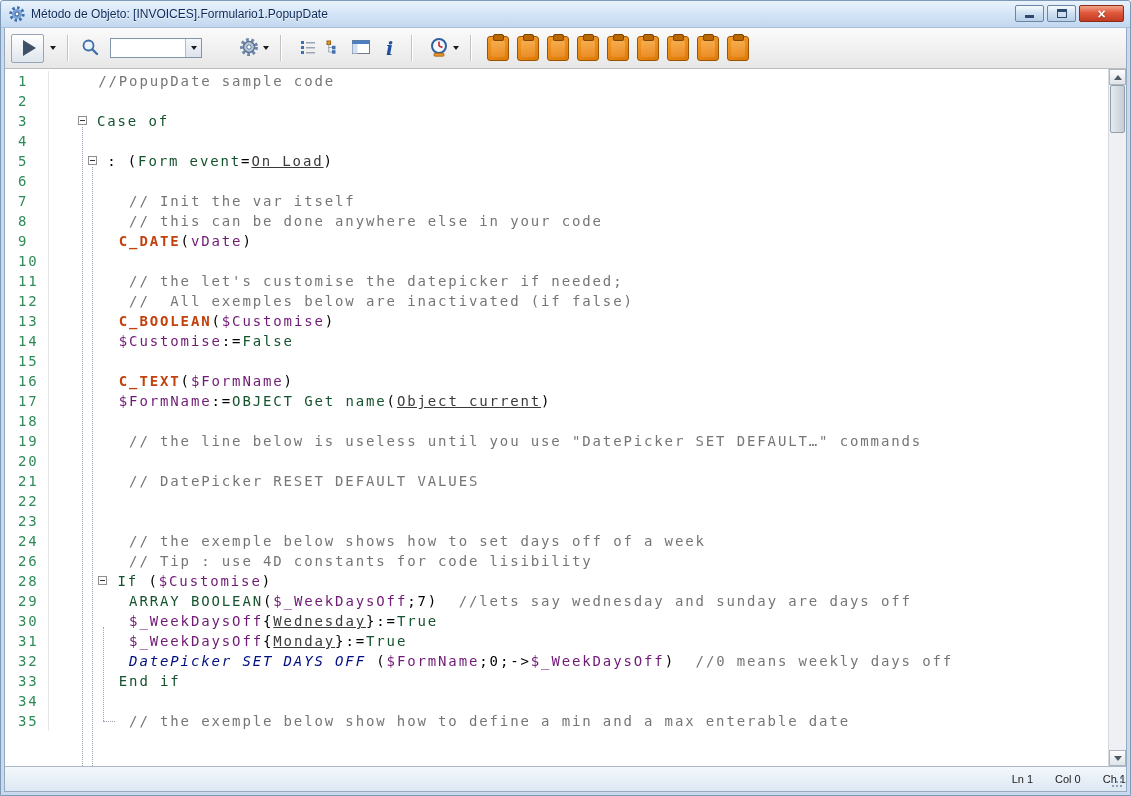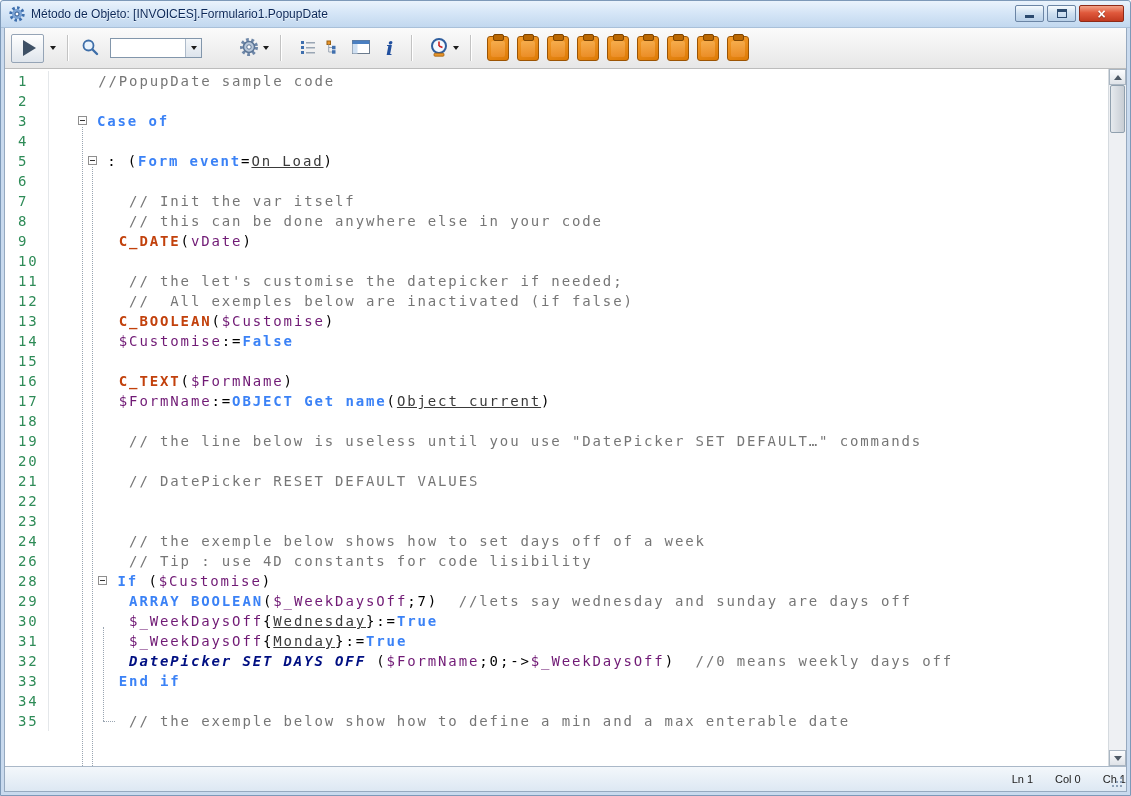--- a/index.html
+++ b/index.html
@@ -54,25 +54,25 @@
                     background:linear-gradient(#fbbf6d,#f2973a);opacity:.55}
 
   
   .editor-wrap{flex:1;display:flex;min-height:0}
   .editor{flex:1;position:relative;overflow:hidden;background:#fff}
   .code-lines{position:relative;padding-top:2px;z-index:1}
   .code-line{display:flex;height:20px;line-height:20px;font-family:"DejaVu Sans Mono",monospace;font-size:14px;letter-spacing:1.87px}
   .line-num{flex:none;width:44px;box-sizing:border-box;padding-left:13px;color:#2e8b57;border-right:1px solid #e4e7ea;background:#fff}
   .line-code{flex:1;white-space:pre;padding-left:8px;overflow:hidden;color:#000}
   .tok-c{color:#767676}
-  .tok-k{color:#3b82f6;font-weight:bold}
+  .tok-k{color:#14532d;font-weight:normal}
   .tok-d{color:#c2410c;font-weight:bold}
   .tok-v{color:#701a75}
   .tok-n{color:#3a3a3a;text-decoration:underline}
-  .tok-p{color:#000f82;font-weight:bold;font-style:italic}
+  .tok-p{color:#000f82;font-weight:normal;font-style:italic}
   .tok-t{color:#000}
   .fold-box{display:inline-block;width:9px;height:9px;box-sizing:border-box;border:1px solid #8f8f8f;background:#fdfdfd;
             position:relative;vertical-align:1px}
   .fold-box::after{content:"";position:absolute;left:1px;right:1px;top:3px;height:1px;background:#333}
   .guide{position:absolute;width:0;border-left:1px dotted #9aa5b1;z-index:0}
   .g1{left:77px;top:58px;height:643px}
   .g2{left:87px;top:98px;height:603px}
   .g3{left:98px;top:558px;height:94px}
   .gstub{position:absolute;left:98px;top:652px;width:12px;height:0;border-top:1px dotted #9aa5b1;z-index:0}
 

